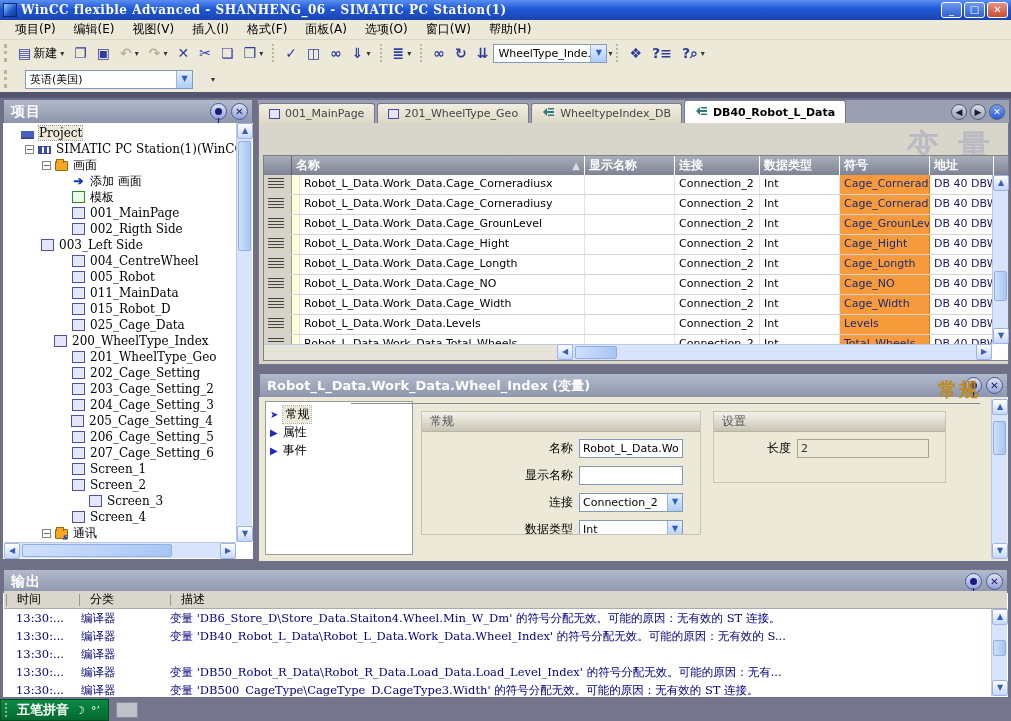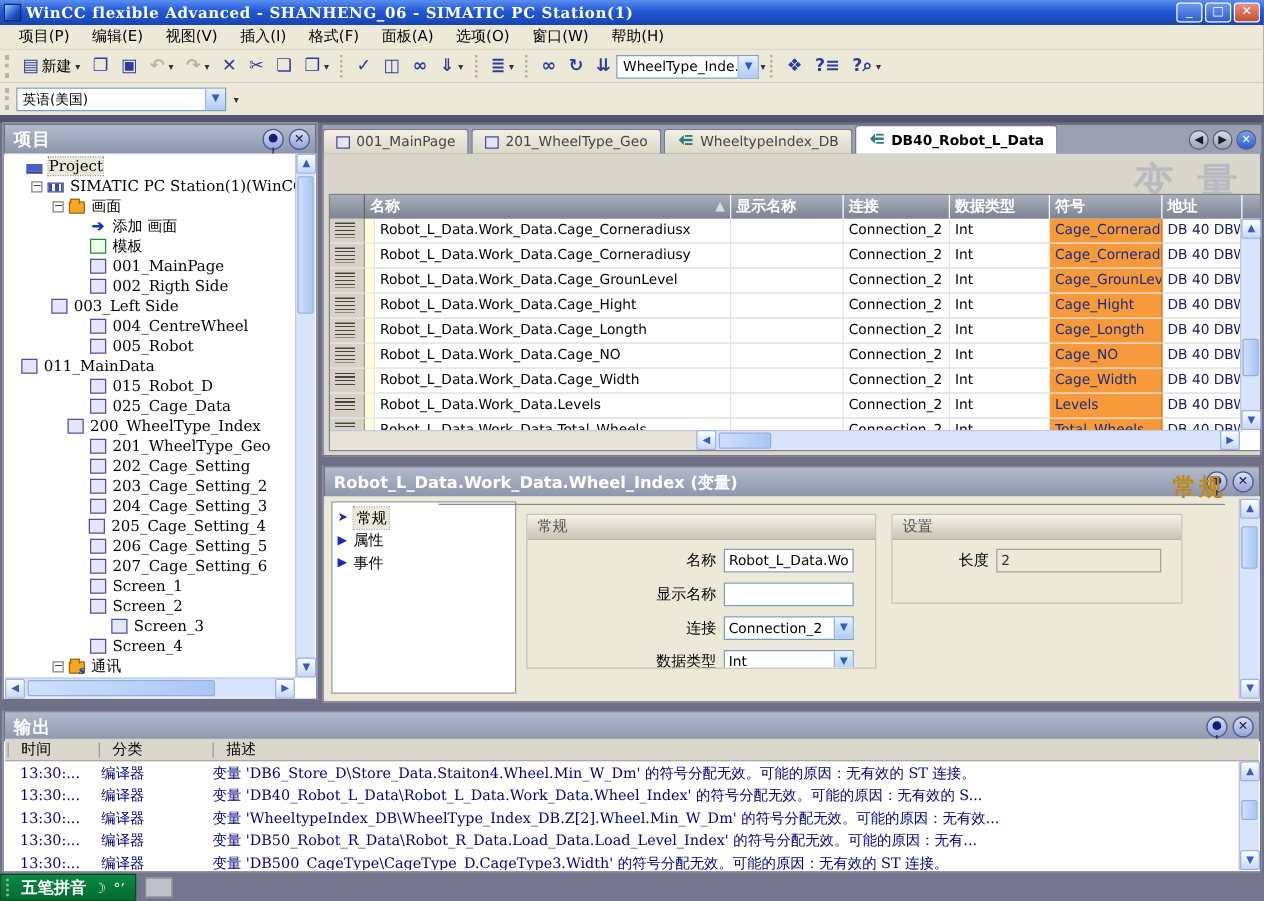--- a/index.html
+++ b/index.html
@@ -20,21 +20,21 @@
     background:linear-gradient(180deg,#6f97ef,#2f5fd2); }
   .winbtn.close { background:linear-gradient(180deg,#e89180,#c44f35); }
 
   
   #menubar { left:0; top:20px; width:1011px; height:20px; background:#ece9d8;
     display:flex; align-items:center; padding-left:6px; border-bottom:1px solid #dcd8c8; }
   .menu-item { padding:2px 9px; color:#000; white-space:nowrap; font-size:12px; }
 
   
   .toolbar { left:0; width:1011px; height:26px; background:#ece9d8; display:flex; align-items:center; padding-left:2px; }
-  #toolbar1 { top:40px; } #toolbar2 { top:66px; }
+  #toolbar1 { top:40px; } #toolbar2 { top:66px;gap:12px; }
   .grip { width:5px; height:18px; border-left:3px dotted #b9b49e; margin:0 4px 0 2px; }
   .tbtn { display:flex; align-items:center; gap:2px; padding:2px 4px; border:1px solid transparent; border-radius:2px; }
   .tbtn .glyph { color:#2c3d9e; font-size:14px; line-height:14px; font-weight:bold; }
   .tbtn.disabled .glyph { color:#b6b19e; }
   .tbtn .tlabel { font-size:12px; color:#000; }
   .caret { font-size:8px; color:#333; margin-left:1px; }
   .tsep { width:4px; height:18px; border-left:2px dotted #b9b49e; margin:0 4px; }
   .combo { display:flex; align-items:center; border:1px solid #7f9db9; background:#fff; height:19px; }
   .combo .cval { padding:0 4px; font-size:11px; white-space:nowrap; overflow:hidden; }
   .combo .cbtn { width:16px; height:17px; background:linear-gradient(180deg,#e6efff,#aeccf7); border-left:1px solid #9ab4e0;
@@ -337,21 +337,21 @@
       <div class="tnode" style="padding-left: 55px;">
       <span class="exp-box" style="visibility: hidden;">−</span>
       <span class="ti ti-screen"></span>
       <span class="tlbl">004_CentreWheel</span>
     </div>
       <div class="tnode" style="padding-left: 55px;">
       <span class="exp-box" style="visibility: hidden;">−</span>
       <span class="ti ti-screen"></span>
       <span class="tlbl">005_Robot</span>
     </div>
-      <div class="tnode" style="">
+      <div class="tnode" style="padding-left: 55px;">
       <span class="exp-box" style="visibility: hidden;">−</span>
       <span class="ti ti-screen"></span>
       <span class="tlbl">011_MainData</span>
     </div>
       <div class="tnode" style="padding-left: 55px;">
       <span class="exp-box" style="visibility: hidden;">−</span>
       <span class="ti ti-screen"></span>
       <span class="tlbl">015_Robot_D</span>
     </div>
       <div class="tnode" style="padding-left: 55px;">
@@ -709,21 +709,20 @@
       <span class="o-desc">变量 'DB6_Store_D\Store_Data.Staiton4.Wheel.Min_W_Dm' 的符号分配无效。可能的原因：无有效的 ST 连接。</span>
     </div>
       <div class="orow">
       <span class="o-time">13:30:...</span>
       <span class="o-cat">编译器</span>
       <span class="o-desc">变量 'DB40_Robot_L_Data\Robot_L_Data.Work_Data.Wheel_Index' 的符号分配无效。可能的原因：无有效的 S...</span>
     </div>
       <div class="orow">
       <span class="o-time">13:30:...</span>
       <span class="o-cat">编译器</span>
-      <span class="o-desc">变量 'WheeltypeIndex_DB\WheelType_Index_DB.Z[2].Wheel.Min_W_Dm' 的符号分配无效。可能的原因：无有效...</span>
     </div>
       <div class="orow">
       <span class="o-time">13:30:...</span>
       <span class="o-cat">编译器</span>
       <span class="o-desc">变量 'DB50_Robot_R_Data\Robot_R_Data.Load_Data.Load_Level_Index' 的符号分配无效。可能的原因：无有...</span>
     </div>
       <div class="orow">
       <span class="o-time">13:30:...</span>
       <span class="o-cat">编译器</span>
       <span class="o-desc">变量 'DB500_CageType\CageType_D.CageType3.Width' 的符号分配无效。可能的原因：无有效的 ST 连接。</span>

